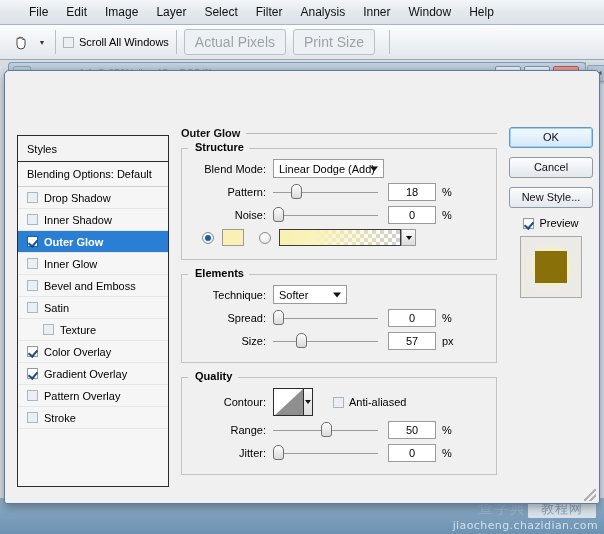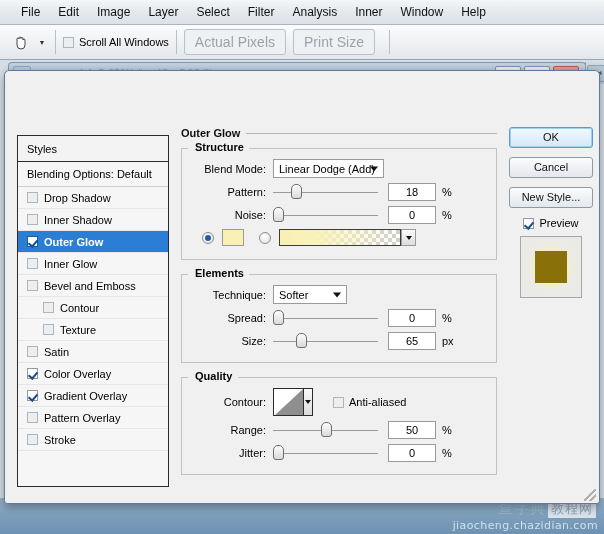--- a/index.html
+++ b/index.html
@@ -9,21 +9,21 @@
     font-size:11px;color:#000;
     background:#6e94b8;
     position:relative;
   }
   
   #app-root{position:absolute;inset:0;background:#d6dde4;}
   .menubar{
     position:absolute;left:0;top:0;width:604px;height:25px;
     background:linear-gradient(to bottom,#f4f6f8 0%,#e4e9ee 50%,#dbe1e7 100%);
     border-bottom:1px solid #a9b4be;
-    display:flex;align-items:center;padding-left:12px;box-sizing:border-box;
+    display:flex;align-items:center;padding-left:20px;box-sizing:border-box;
   }
   .menubar .mi{padding:2px 9px;font-size:12px;color:#111;cursor:default;}
   .optionsbar{
     position:absolute;left:0;top:25px;width:604px;height:35px;
     background:linear-gradient(to bottom,#fbfcfd 0%,#eef1f4 55%,#e2e7ec 100%);
     border-bottom:1px solid #9aa6b1;
     display:flex;align-items:center;box-sizing:border-box;padding:0 6px;
   }
   .hand-tool{
     width:30px;height:26px;display:flex;align-items:center;justify-content:center;
@@ -69,21 +69,21 @@
     position:absolute;left:0;bottom:0;width:604px;height:36px;
     background:linear-gradient(to bottom,#95b2cc 0%,#7fa0bd 45%,#6d92b2 100%);
   }
   .watermark{
     position:absolute;right:8px;bottom:16px;
     font-size:15px;letter-spacing:1px;color:#9fb9cf;opacity:.85;
     font-family:"DejaVu Sans",sans-serif;white-space:nowrap;
   }
   .wm-badge{
     display:inline-block;background:#e9eef3;color:#8ea6bb;
-    padding:0 3px;margin-left:2px;border-radius:1px;font-size:13px;
+    padding:0 13px;margin-left:2px;border-radius:1px;font-size:13px;
   }
   .watermark2{
     position:absolute;right:6px;bottom:2px;
     font-size:11px;color:#cfe0ee;letter-spacing:.4px;white-space:nowrap;
     font-family:"DejaVu Sans",sans-serif;
   }
   
   #layer-style-dialog{
     position:absolute;left:4px;top:70px;width:596px;height:434px;
     background:#f0f0f0;
@@ -322,31 +322,27 @@
         <span>Outer Glow</span>
       </div>
       <div class="sp-item">
         <span class="chk grey"></span>
         <span>Inner Glow</span>
       </div>
       <div class="sp-item">
         <span class="chk grey"></span>
         <span>Bevel and Emboss</span>
       </div>
+      <div class="sp-item">
+        <span class="chk grey"></span>
+        <span>Satin</span>
+      </div>
       <div class="sp-item indent">
         <span class="chk grey"></span>
-        <span>Contour</span>
-      </div>
-      <div class="sp-item indent">
-        <span class="chk grey"></span>
         <span>Texture</span>
-      </div>
-      <div class="sp-item">
-        <span class="chk grey"></span>
-        <span>Satin</span>
       </div>
       <div class="sp-item">
         <span class="chk on"></span>
         <span>Color Overlay</span>
       </div>
       <div class="sp-item">
         <span class="chk on"></span>
         <span>Gradient Overlay</span>
       </div>
       <div class="sp-item">
@@ -434,21 +430,21 @@
           <div class="numfield" style="margin-left:10px;">0</div>
           <div class="unit">%</div>
         </div>
 
         <div class="row">
           <div class="lbl" style="width:74px;">Size:</div>
           <div class="slider" style="width:105px;">
             <div class="track"></div>
             <div class="knob" style="left:22%;"></div>
           </div>
-          <div class="numfield" style="margin-left:10px;">65</div>
+          <div class="numfield" style="margin-left:10px;">57</div>
           <div class="unit">px</div>
         </div>
       </div>
 
       <div class="fieldset" style="margin-top:14px;">
         <div class="fs-top-l"></div>
         <div class="fs-top-r" style="left:56px;"></div>
         <div class="fs-legend">Quality</div>
 
         <div class="row" style="height:32px;margin-top:3px;">

